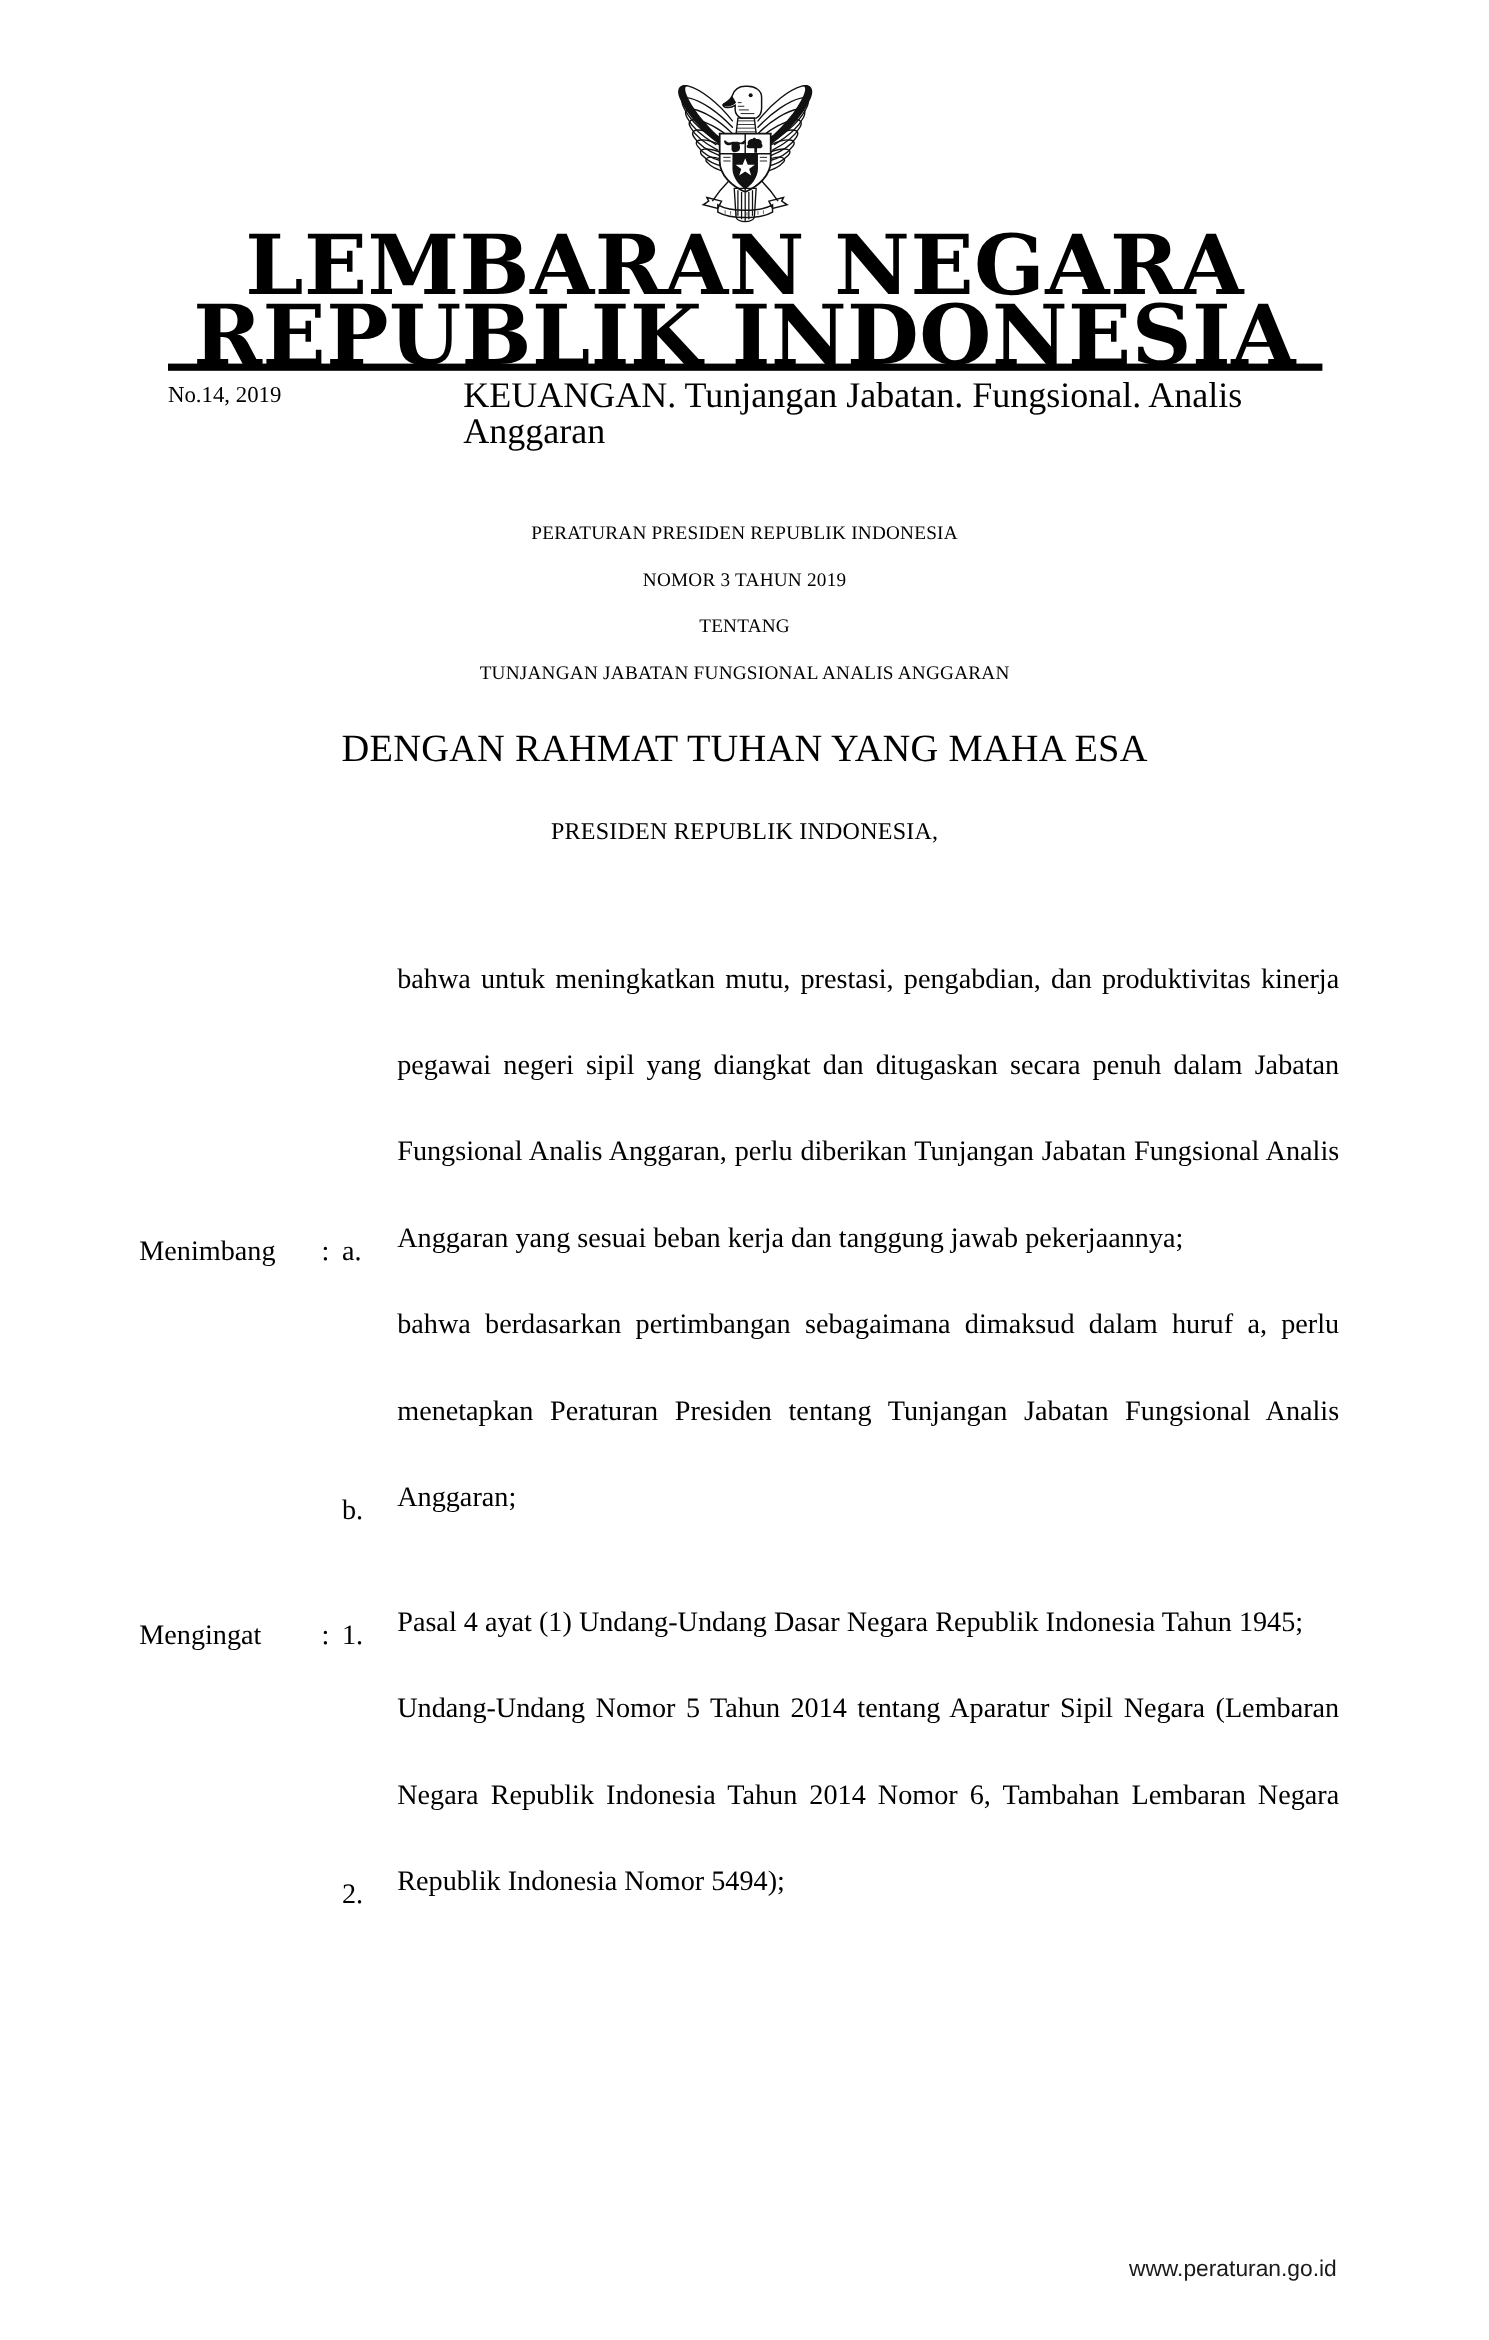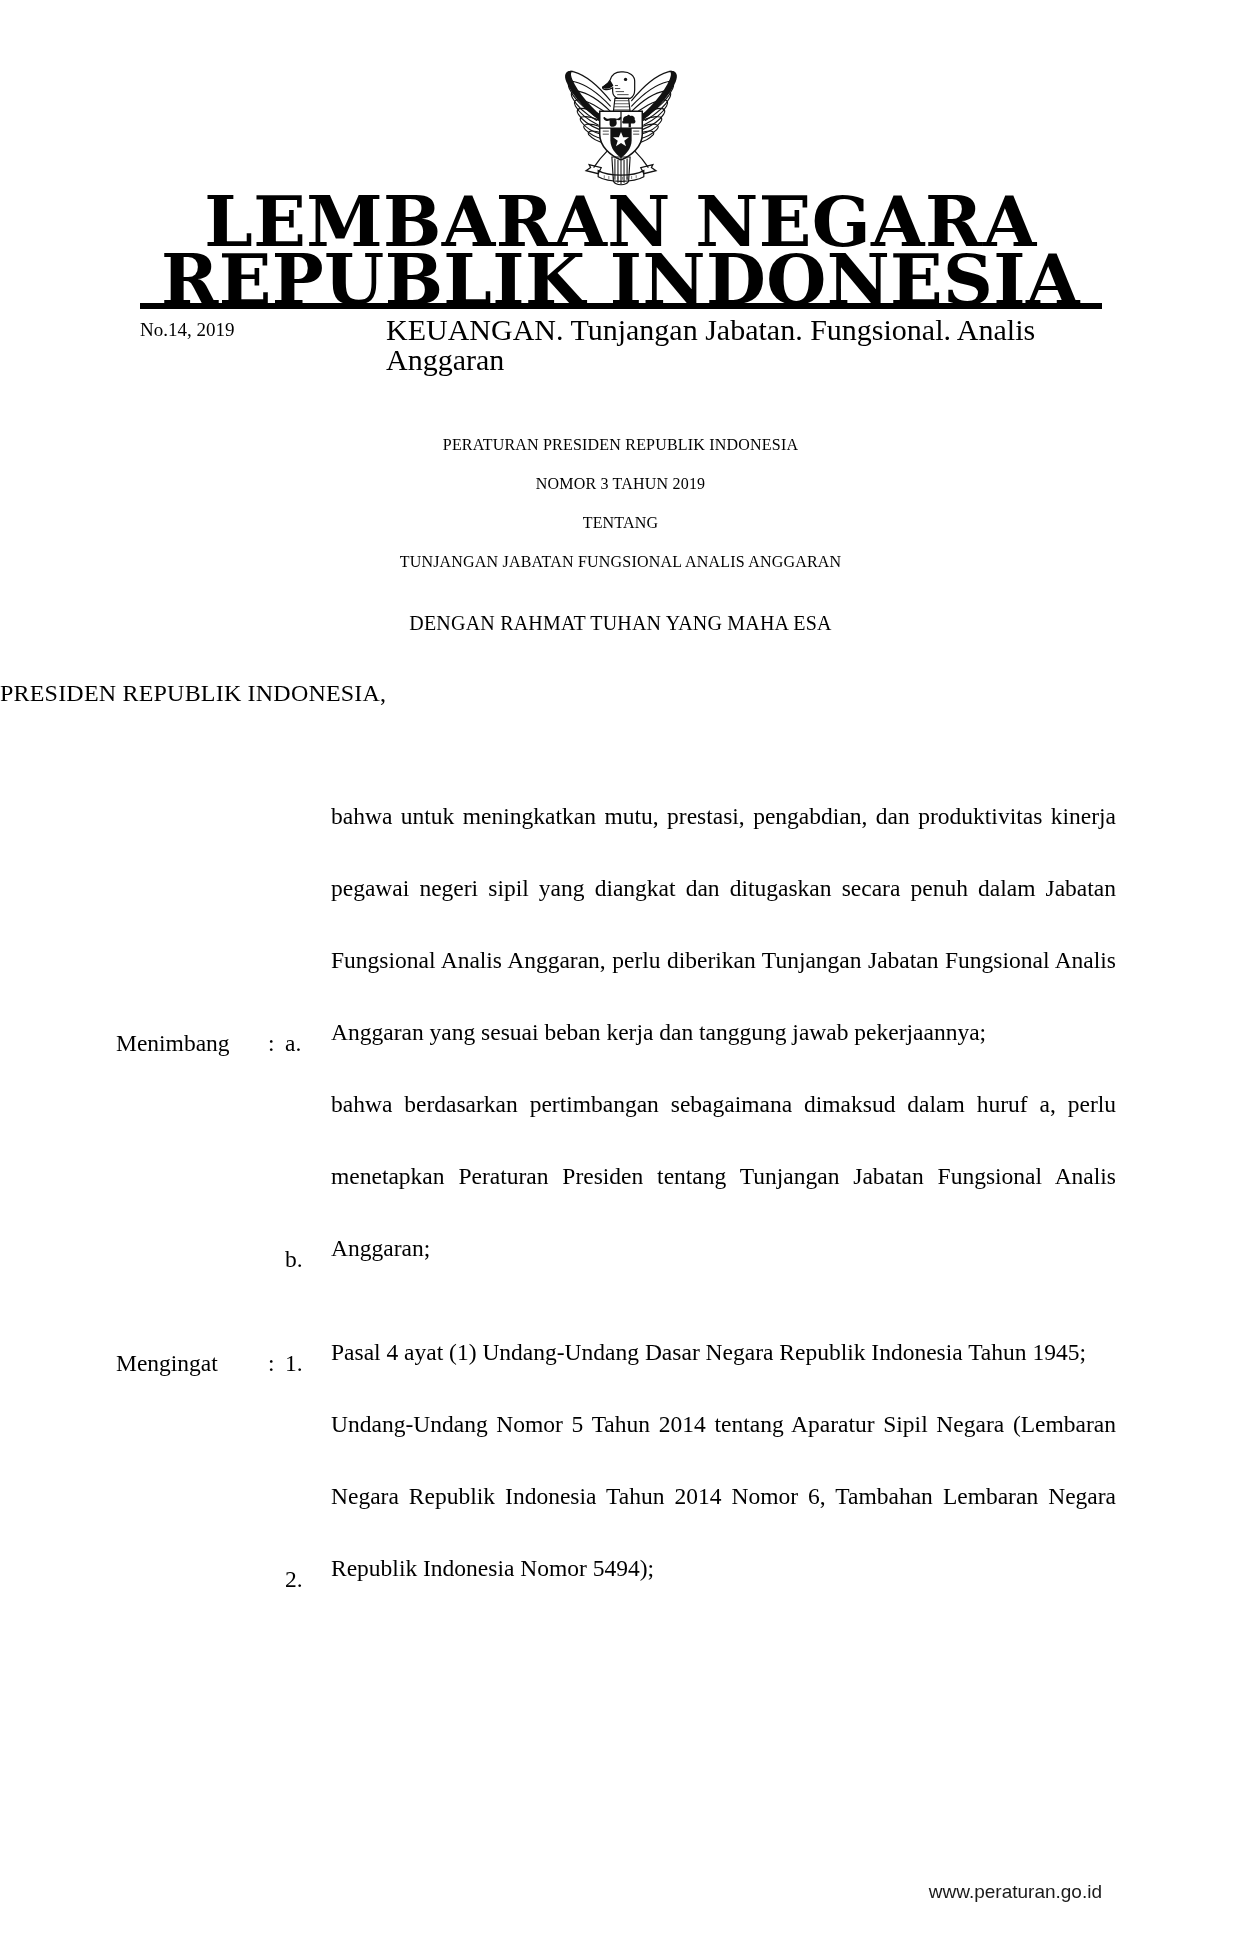--- a/index.html
+++ b/index.html
@@ -97,30 +97,31 @@
     line-height: 39px;
     letter-spacing: 0.2px;
   }
 
   .oath-line {
     position: absolute;
     top: 606px;
     left: 0;
     width: 100%;
     text-align: center;
-    font-size: 20px;
+    font-size: 32px;
     line-height: 34px;
     letter-spacing: 0.2px;
   }
   .signer-line {
     position: absolute;
     top: 676px;
     left: 0;
     width: 100%;
-    font-size: 24px;
+    text-align: center;
+    font-size: 20px;
     line-height: 34px;
     letter-spacing: 0.2px;
   }
 
   
   .clauses {
     position: absolute;
     top: 780px;
     left: 116px;
     width: 1000px;
@@ -167,20 +168,21 @@
   .footer {
     position: absolute;
     top: 1880px;
     left: 0;
     width: 1102px;
     text-align: right;
     font-family: "Liberation Sans", "DejaVu Sans", sans-serif;
     font-size: 19px;
     line-height: 24px;
     color: #1a1a1a;
+    padding-left: 12px;
   }
 </style>
 </head>
 <body>
 
 <div class="page">
 
   <div class="emblem-wrap">
     <svg class="emblem" viewBox="0 0 200 184" aria-label="Garuda Pancasila">
       <g fill="#111111" stroke="#111111">

